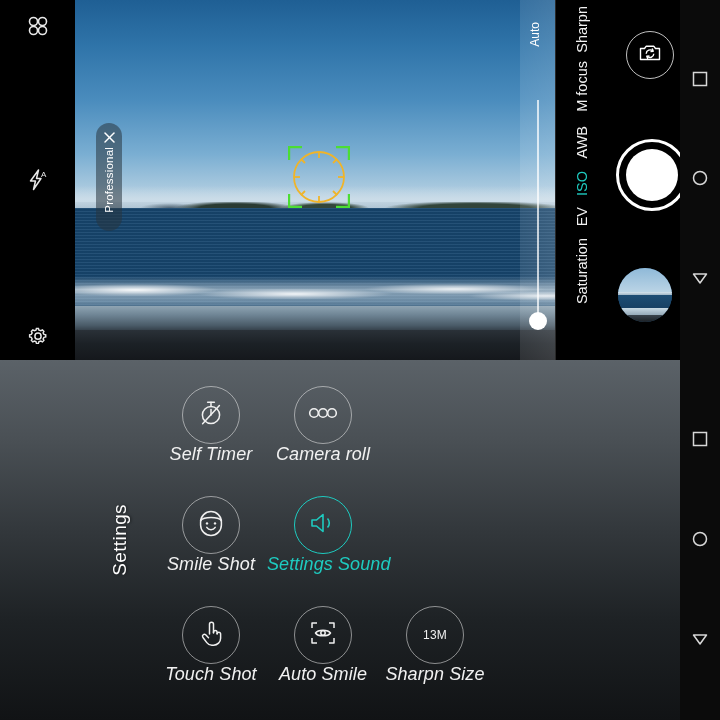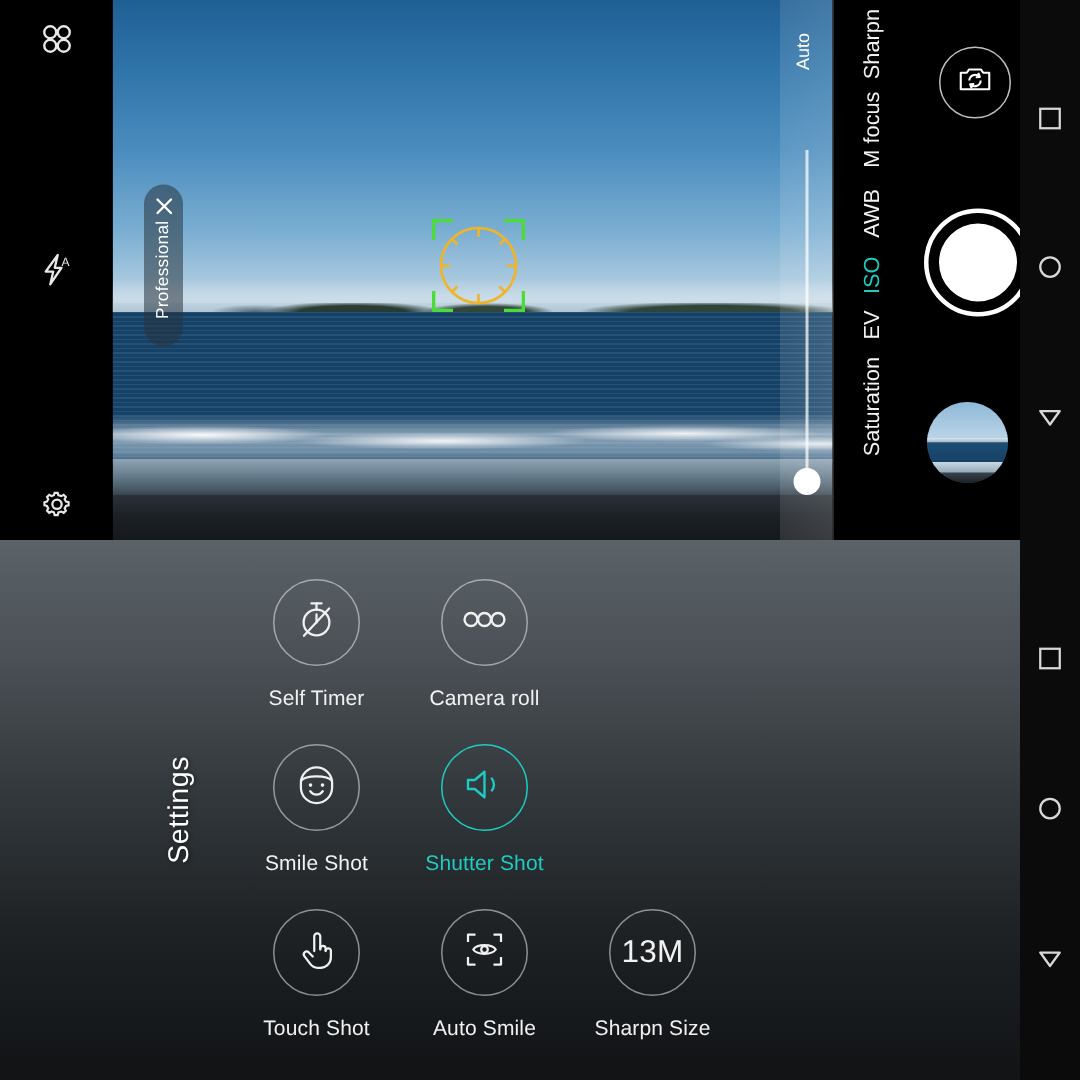--- a/index.html
+++ b/index.html
@@ -305,31 +305,31 @@
     text-align: center;
   }
   .tile-circle {
     width: 56px; height: 56px;
     margin: 0 auto;
     border-radius: 50%;
     border: 1.5px solid rgba(235,235,235,.55);
     display: flex; align-items: center; justify-content: center;
   }
   .tile-label {
-    margin-top: 13px;
     color: #f1f1f1;
-    font-size: 14px;
+    font-size: 18px;
     letter-spacing: .1px;
     white-space: nowrap;
+    font-style: italic;
   }
   .tile.active .tile-circle { border-color: #1ecbc0; }
   .tile.active .tile-label { color: #1ecbc0; }
   .tile-text {
     color: #f1f1f1;
-    font-size: 21px;
+    font-size: 12px;
     letter-spacing: .2px;
   }
 </style>
 </head>
 <body>
 
 <div id="app">
 
   <div class="camera-stage">
 
@@ -525,21 +525,21 @@
         <div class="tile-circle">
           <span>
             <svg width="30" height="28" viewBox="0 0 30 28">
               <g stroke="#1ecbc0" stroke-width="1.6" fill="none" stroke-linejoin="round">
                 <path d="M4 11 h4.5 L15 5.5 v17 L8.5 17 H4 z"></path>
                 <path d="M19.5 9.5 a6.5 6.5 0 0 1 0 9"></path>
               </g>
             </svg>
           </span>
         </div>
-        <div class="tile-label">Shutter Shot</div>
+        <div class="tile-label">Settings Sound</div>
       </div>
 
 
       <div class="tile" style="left:0px; top:220px;">
         <div class="tile-circle">
           <span>
             <svg width="28" height="30" viewBox="0 0 28 30">
               <g stroke="#f0f0f0" stroke-width="1.5" fill="none" stroke-linejoin="round" stroke-linecap="round">
                 <path d="M12.5 16 V6.2 a2 2 0 0 1 4 0 V15"></path>
                 <path d="M16.5 14.4 a1.8 1.8 0 0 1 3.6 0 v1.6"></path>

